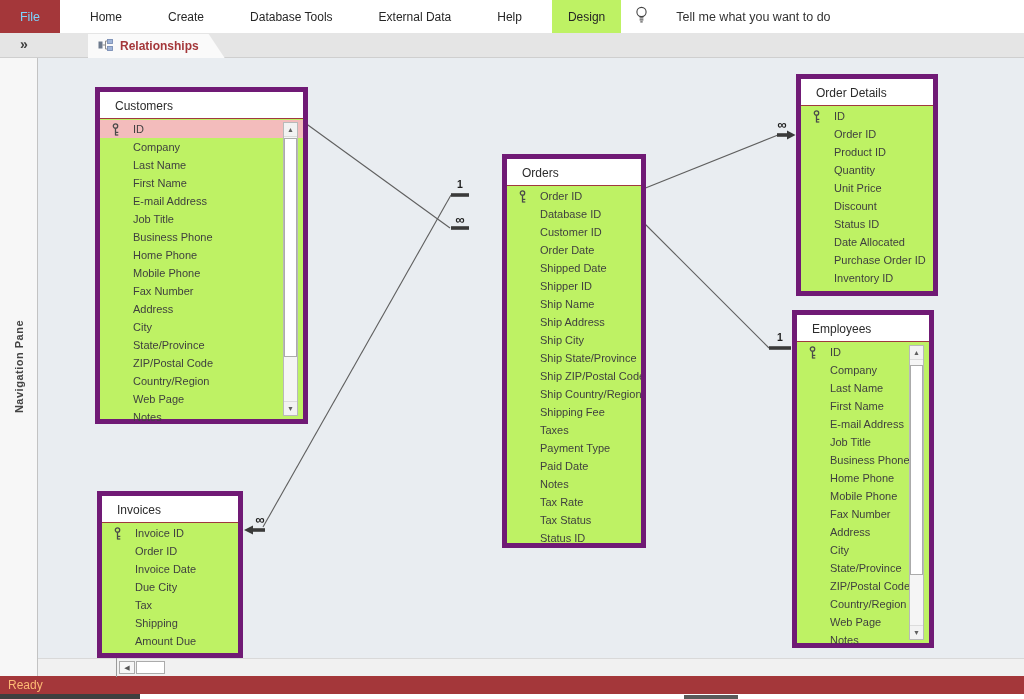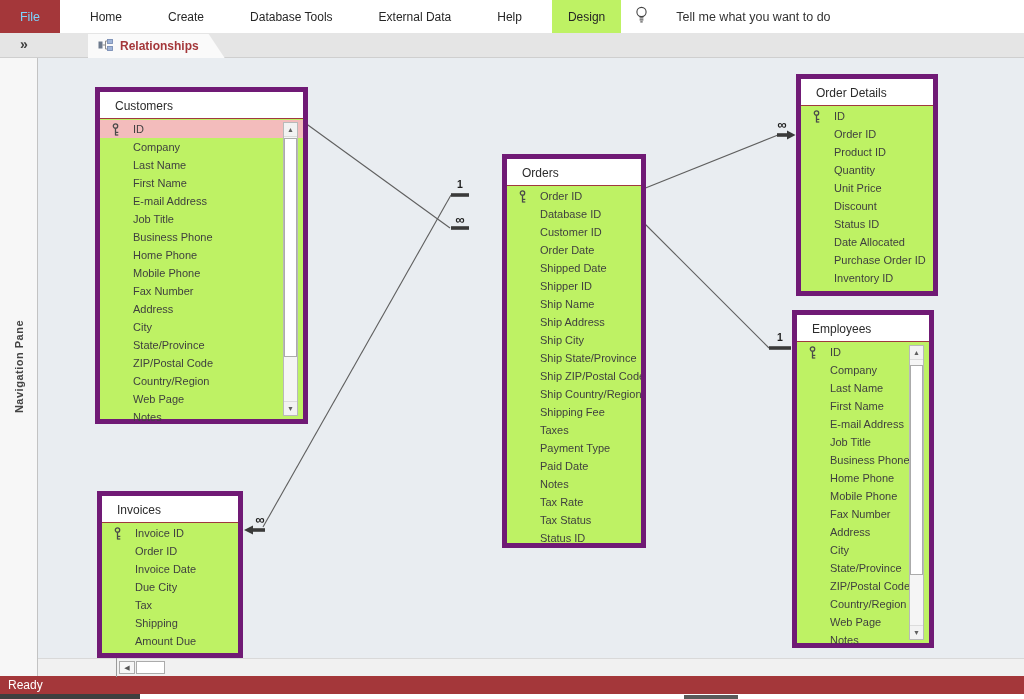--- a/index.html
+++ b/index.html
@@ -74,21 +74,21 @@
   
   .hscroll { position:relative; width:986px; height:18px; background:#F1F1F1;
     border-top:1px solid #D9D9D9; }
   .hscroll .edge { position:absolute; left:78px; top:-14px; width:1px; height:32px; background:#9a9a9a; }
   .h-btn { position:absolute; left:81px; top:2px; width:16px; height:13px; background:#F7F7F7;
     border:1px solid #ABABAB; color:#555; font-size:7px; line-height:12px; text-align:center; cursor:pointer; }
   .h-thumb { position:absolute; left:98px; top:2px; width:29px; height:13px;
     background:#FFFFFF; border:1px solid #ABABAB; cursor:pointer; }
 
   
-  .statusbar { height:18px; background:#A4373A; color:#ffffff; font-size:12px;
+  .statusbar { height:18px; background:#A4373A; color:#fdba74; font-size:12px;
     line-height:18px; padding-left:8px; }
   .bottomstrip { position:relative; height:5px; background:#fff; }
   .bottomstrip .seg1 { position:absolute; left:0; top:0; width:140px; height:5px; background:#3f3f3f; }
   .bottomstrip .seg2 { position:absolute; left:684px; top:1px; width:54px; height:4px; background:#5a5a5a; }
 </style>
 </head>
 <body>
 
 <div class="app">
 

